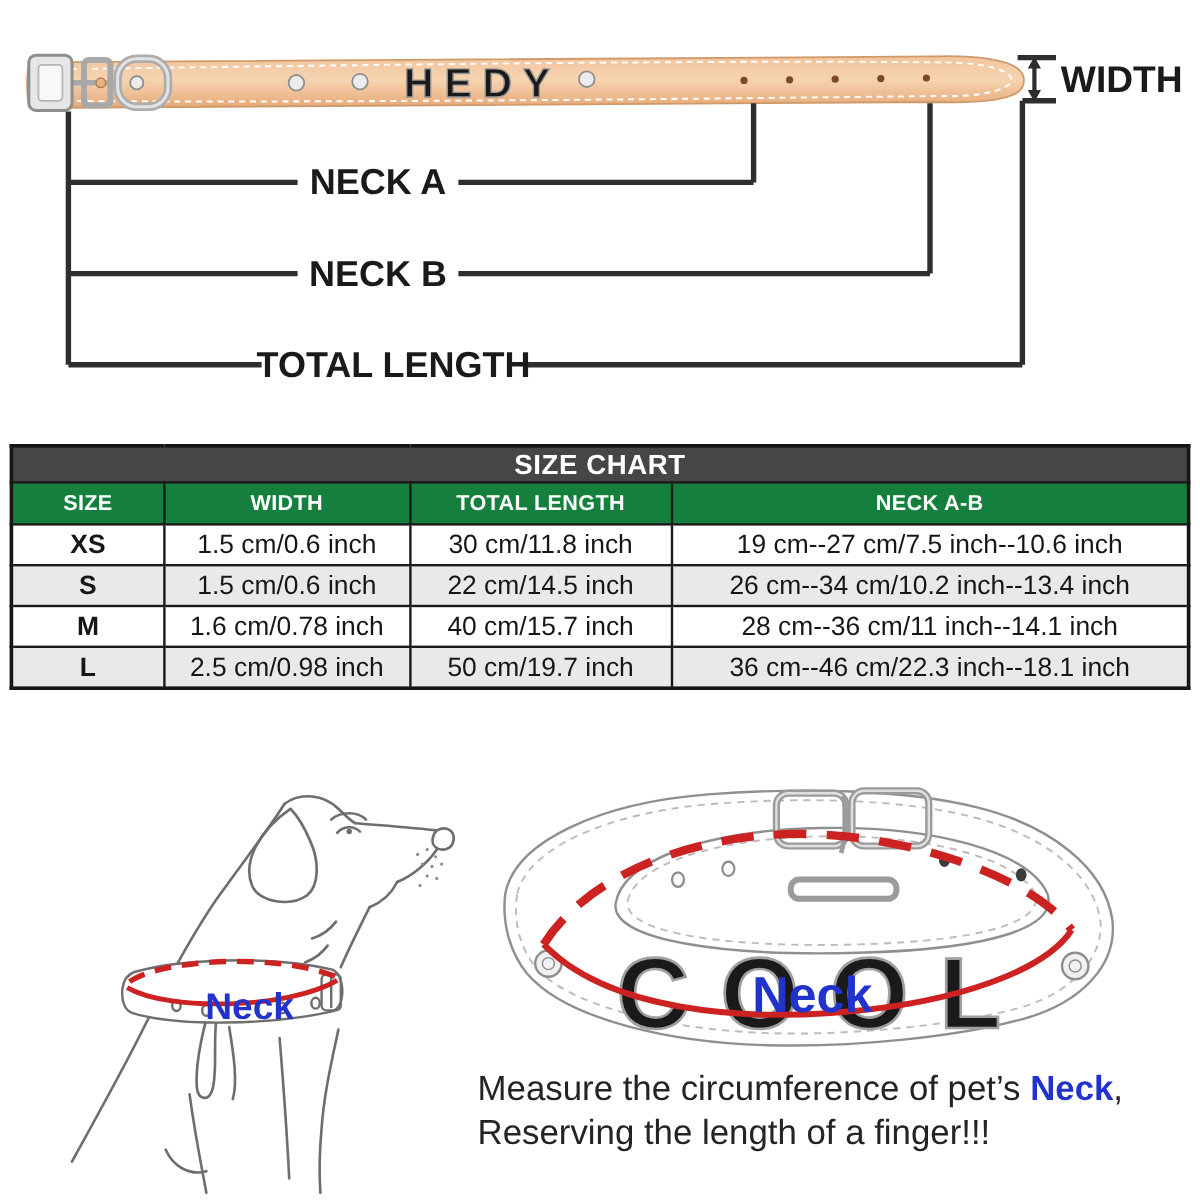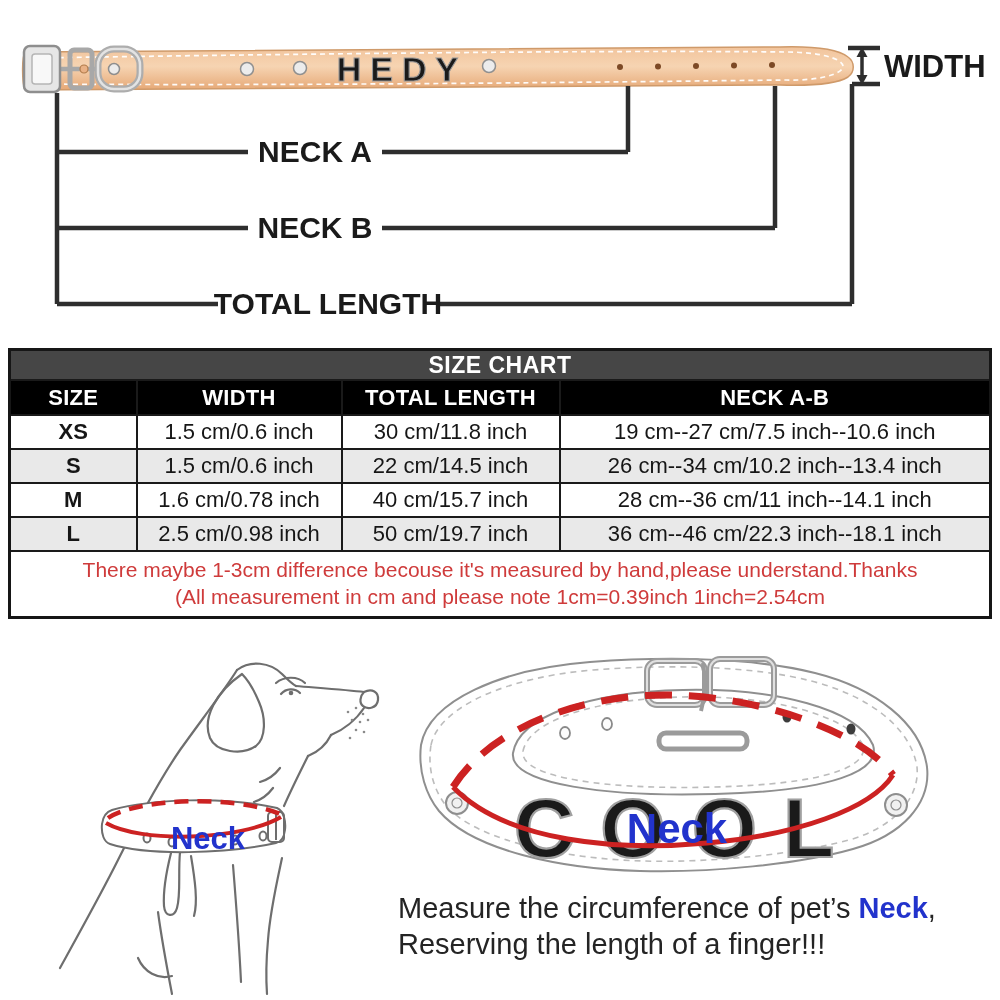--- a/index.html
+++ b/index.html
@@ -4,26 +4,26 @@
 <style>
   html,body{margin:0;padding:0;background:#ffffff;}
   .canvas{
     position:relative;width:1000px;height:1000px;background:#ffffff;overflow:hidden;
     font-family:"Liberation Sans","DejaVu Sans",sans-serif;color:#1c1c1c;
   }
   svg{display:block;}
   .top-diagram{position:absolute;left:0;top:0;}
   .anno-text{font-family:"Liberation Sans","DejaVu Sans",sans-serif;font-weight:bold;fill:#1a1a1a;}
   
-  .size-table-wrap{position:absolute;left:8px;top:348px;width:984px;}
+  .size-table-wrap{position:absolute;left:8px;top:370px;width:984px;}
   table.size-chart{width:100%;border-collapse:collapse;table-layout:fixed;
     border:3px solid #161616;font-family:"Liberation Sans","DejaVu Sans",sans-serif;}
   table.size-chart td,table.size-chart th{border:2px solid #1a1a1a;text-align:center;vertical-align:middle;padding:0;}
   tr.title-row td{background:#464646;color:#ffffff;font-weight:bold;font-size:23px;height:28px;letter-spacing:.5px;}
-  tr.head-row th{background:#000000;color:#ffffff;font-weight:bold;font-size:22px;height:33px;letter-spacing:.3px;}
+  tr.head-row th{background:#15803d;color:#ffffff;font-weight:bold;font-size:18px;height:33px;letter-spacing:.3px;}
   tr.data-row td{font-size:22px;color:#161616;height:32px;}
   tr.data-row td.c-size{font-weight:bold;font-size:22px;}
   tr.data-row.alt td{background:#e9e9e9;}
   tr.note-row td{padding:4px 2px 6px 2px;background:#ffffff;}
   .note-line{color:#cf3b3b;font-size:21px;line-height:27px;text-align:center;}
   
   .dog-sketch{position:absolute;left:30px;top:650px;}
   .collar-topview{position:absolute;left:415px;top:645px;}
   .measure-note{position:absolute;left:398px;top:890px;width:585px;
     font-size:29px;line-height:36px;color:#242424;}
@@ -128,26 +128,20 @@
           <td>1.6 cm/0.78 inch</td>
           <td>40 cm/15.7 inch</td>
           <td>28 cm--36 cm/11 inch--14.1 inch</td>
         </tr>
         <tr class="data-row alt">
           <td class="c-size">L</td>
           <td>2.5 cm/0.98 inch</td>
           <td>50 cm/19.7 inch</td>
           <td>36 cm--46 cm/22.3 inch--18.1 inch</td>
         </tr>
-        <tr class="note-row">
-          <td colspan="4">
-            <div class="note-line">There maybe 1-3cm difference becouse it's measured by hand,please understand.Thanks</div>
-            <div class="note-line">(All measurement in cm and please note 1cm=0.39inch 1inch=2.54cm</div>
-          </td>
-        </tr>
       </tbody>
     </table>
   </div>
 
   <svg class="dog-sketch" width="400" height="350" viewBox="0 0 400 350">
     <g stroke="#6e6e6e" stroke-width="2.2" fill="none" stroke-linecap="round" stroke-linejoin="round">
 
       <path d="M207,20 C196,38 170,72 150,100 C128,132 108,170 88,210 C72,242 52,278 30,318"></path>
 
       <path d="M207,20 C220,10 240,12 252,24 C258,30 262,34 266,36"></path>

